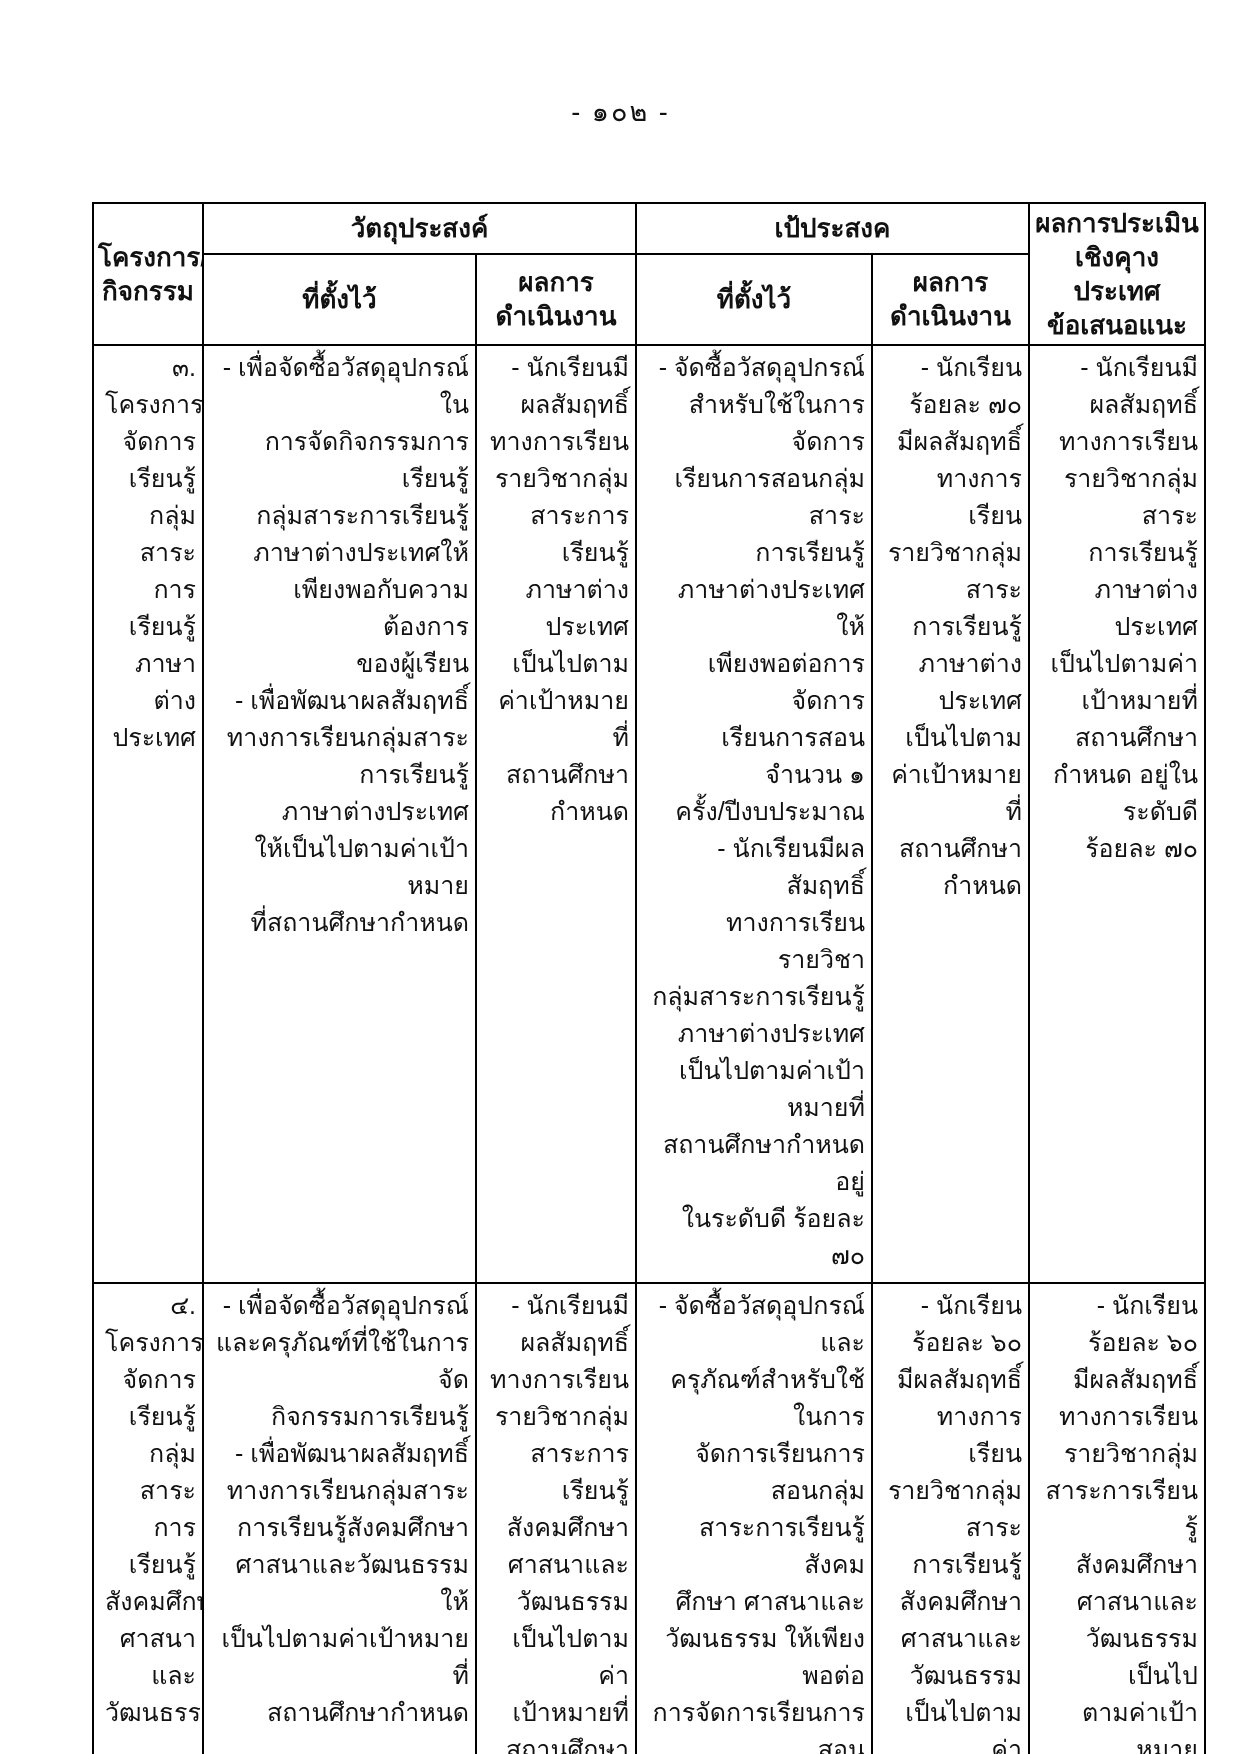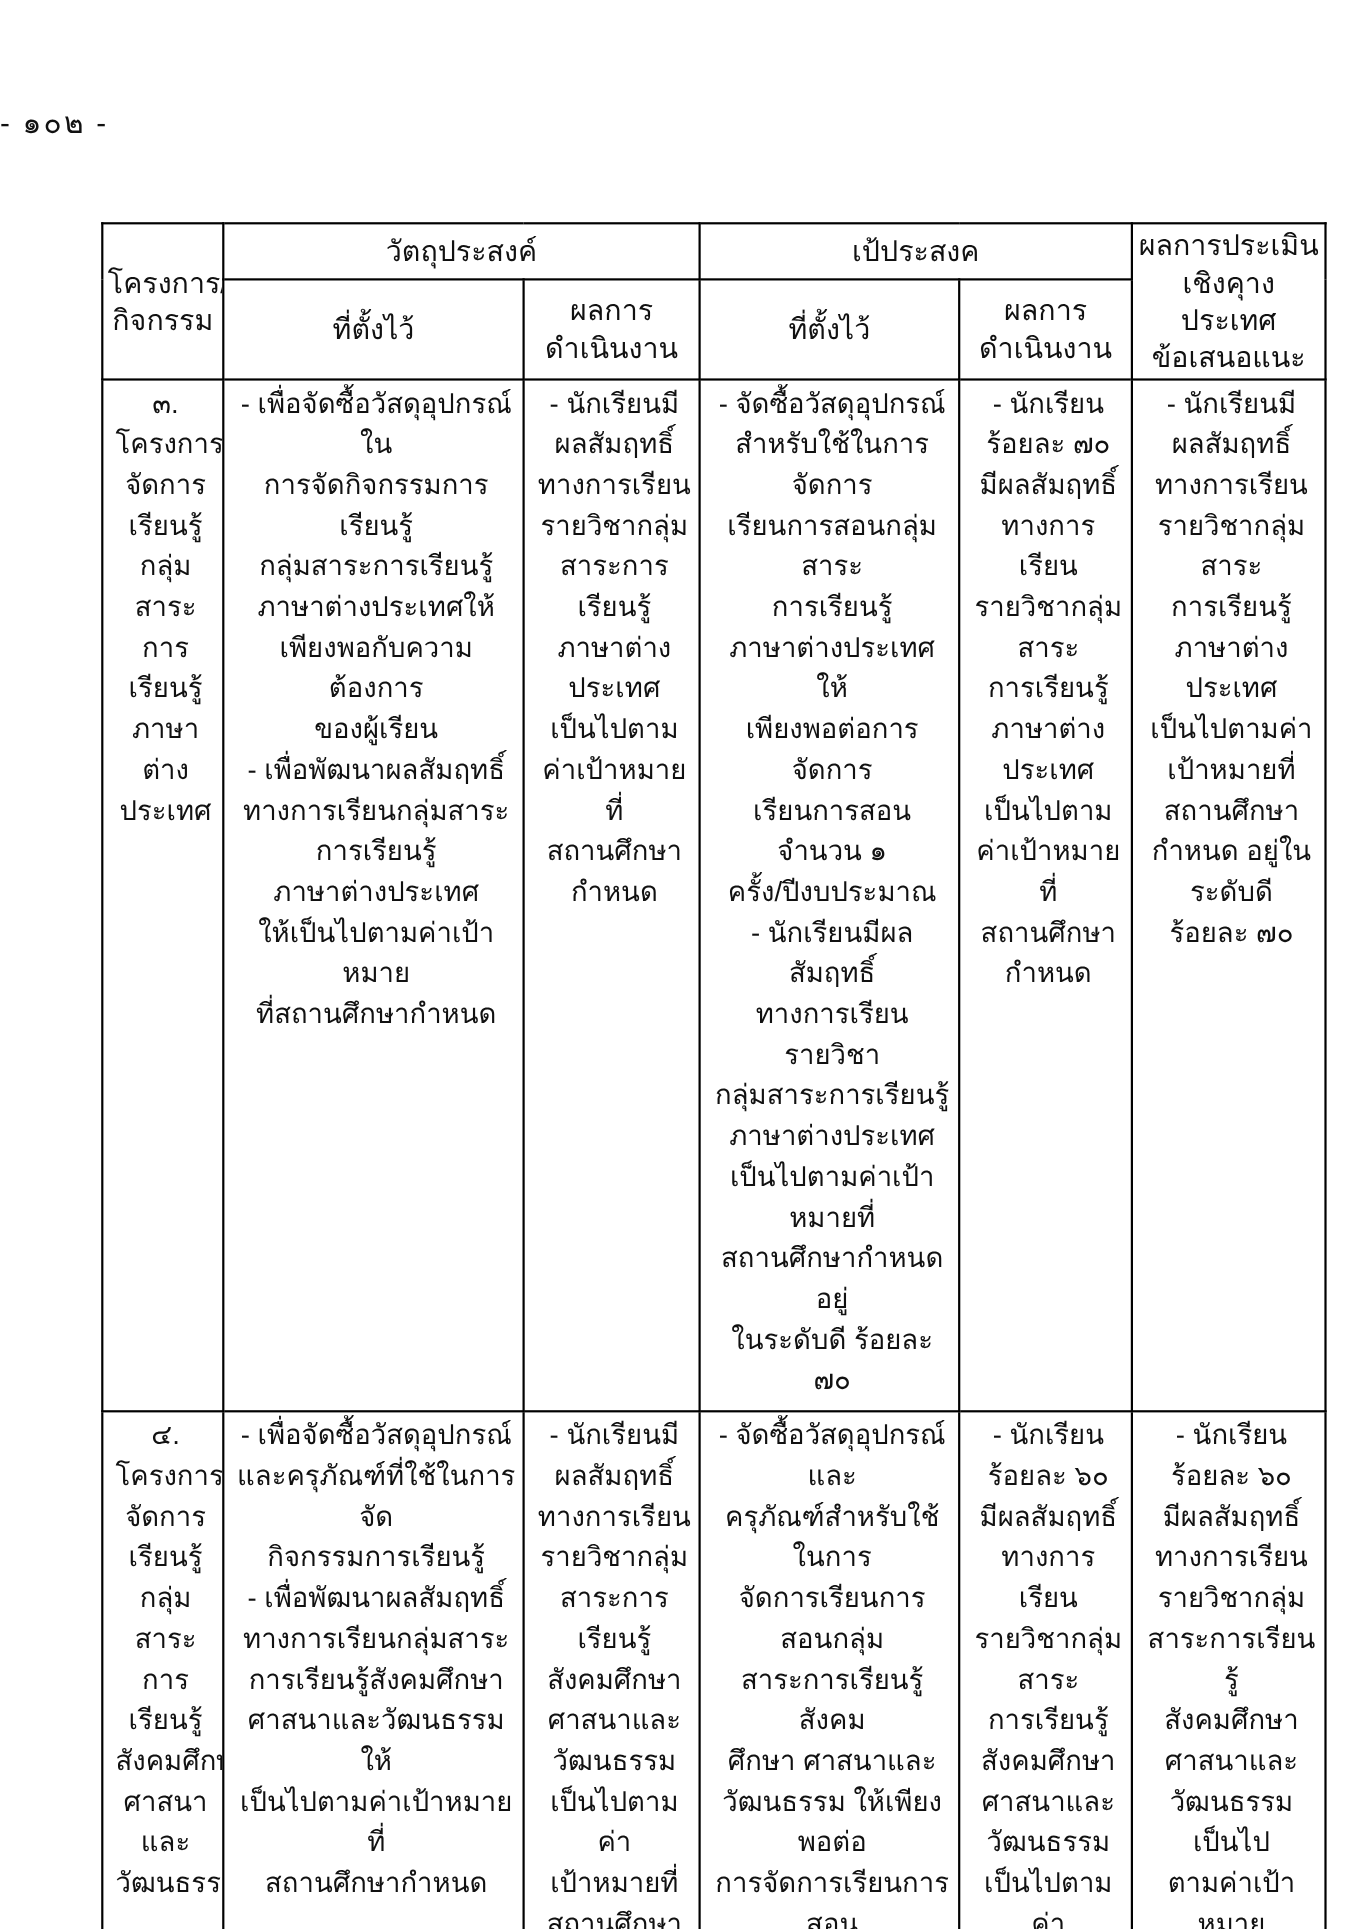--- a/index.html
+++ b/index.html
@@ -10,21 +10,21 @@
     position: relative;
     font-family: "Liberation Sans", "DejaVu Sans", sans-serif;
     color: #111111;
     overflow: hidden;
   }
   .page-number {
     position: absolute;
     top: 90px;
     left: 0;
     width: 100%;
-    text-align: left;
+    text-align: center;
     font-size: 27px;
     letter-spacing: 2px;
   }
   table.report-table {
     position: absolute;
     top: 202px;
     left: 92px;
     width: 1112px;
     border-collapse: collapse;
     table-layout: fixed;
@@ -34,32 +34,32 @@
   col.c3 { width: 160px; }
   col.c4 { width: 236px; }
   col.c5 { width: 157px; }
   col.c6 { width: 176px; }
   th, td {
     border: 2px solid #000000;
     white-space: pre-line;
     overflow: hidden;
   }
   thead th {
-    font-weight: normal;
+    font-weight: bold;
     font-size: 26px;
     line-height: 34px;
     text-align: center;
     vertical-align: middle;
     padding: 2px 4px;
   }
   thead tr.group-row th { height: 42px; }
   thead tr.sub-row th { height: 76px; }
   tbody td {
     vertical-align: top;
-    text-align: center;
+    text-align: right;
     font-size: 25px;
     line-height: 37px;
     padding: 3px 6px 8px 11px;
   }
   tbody tr.row-3 { height: 568px; }
   tbody tr.row-4 { height: 640px; }
 </style>
 </head>
 <body>
 

